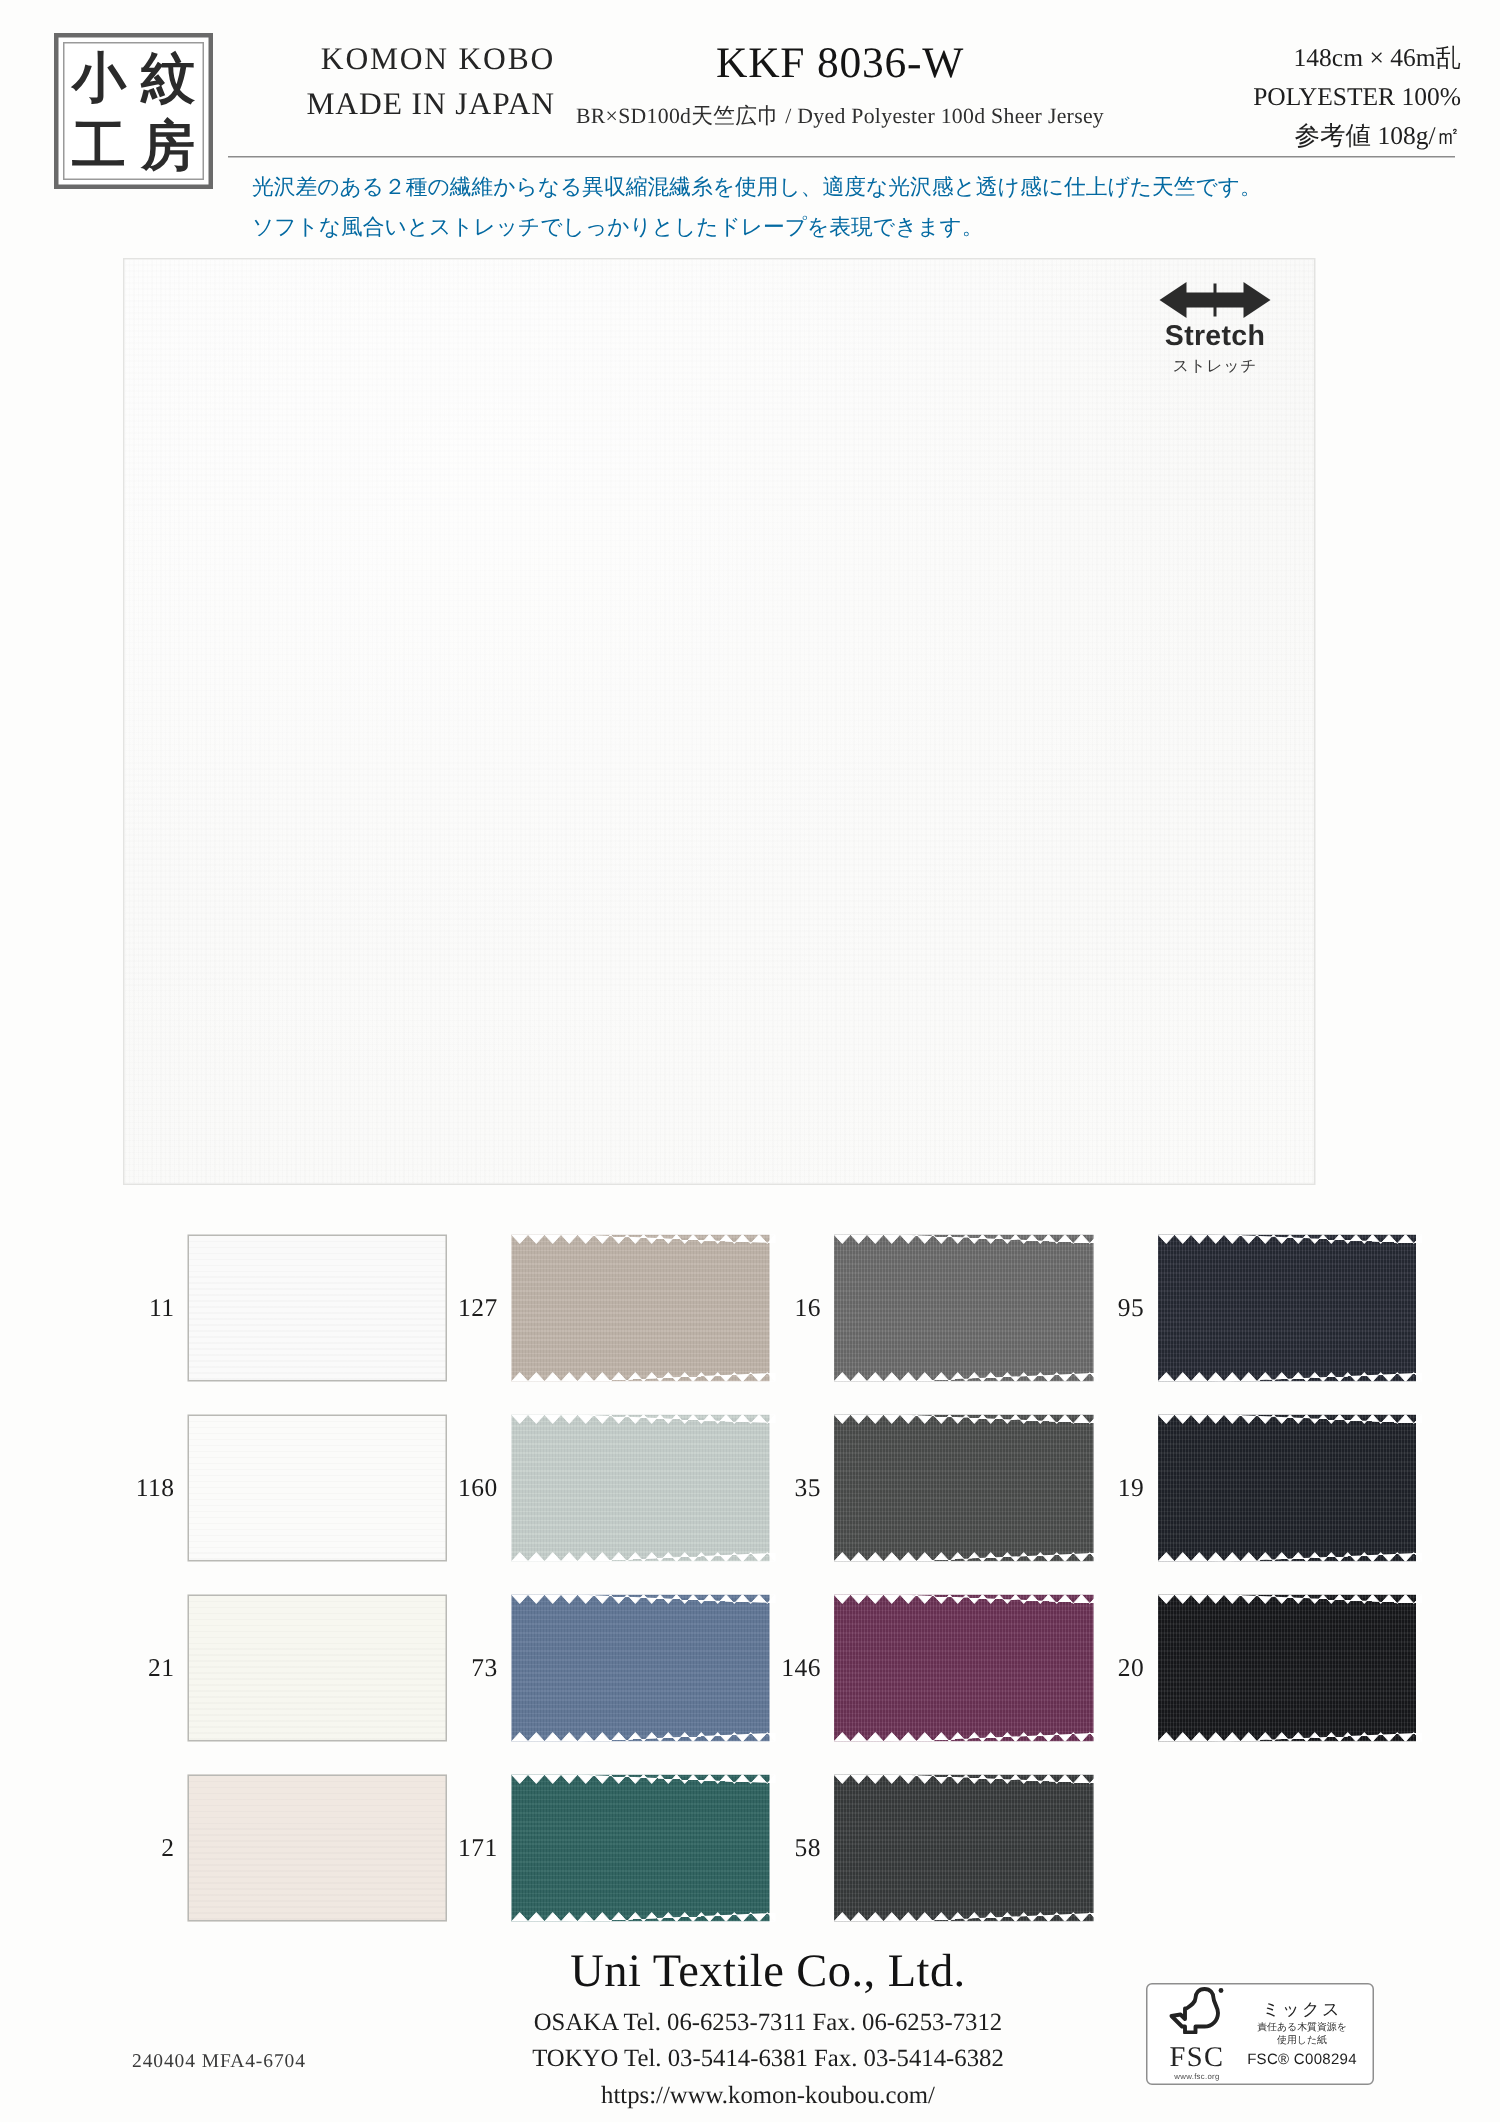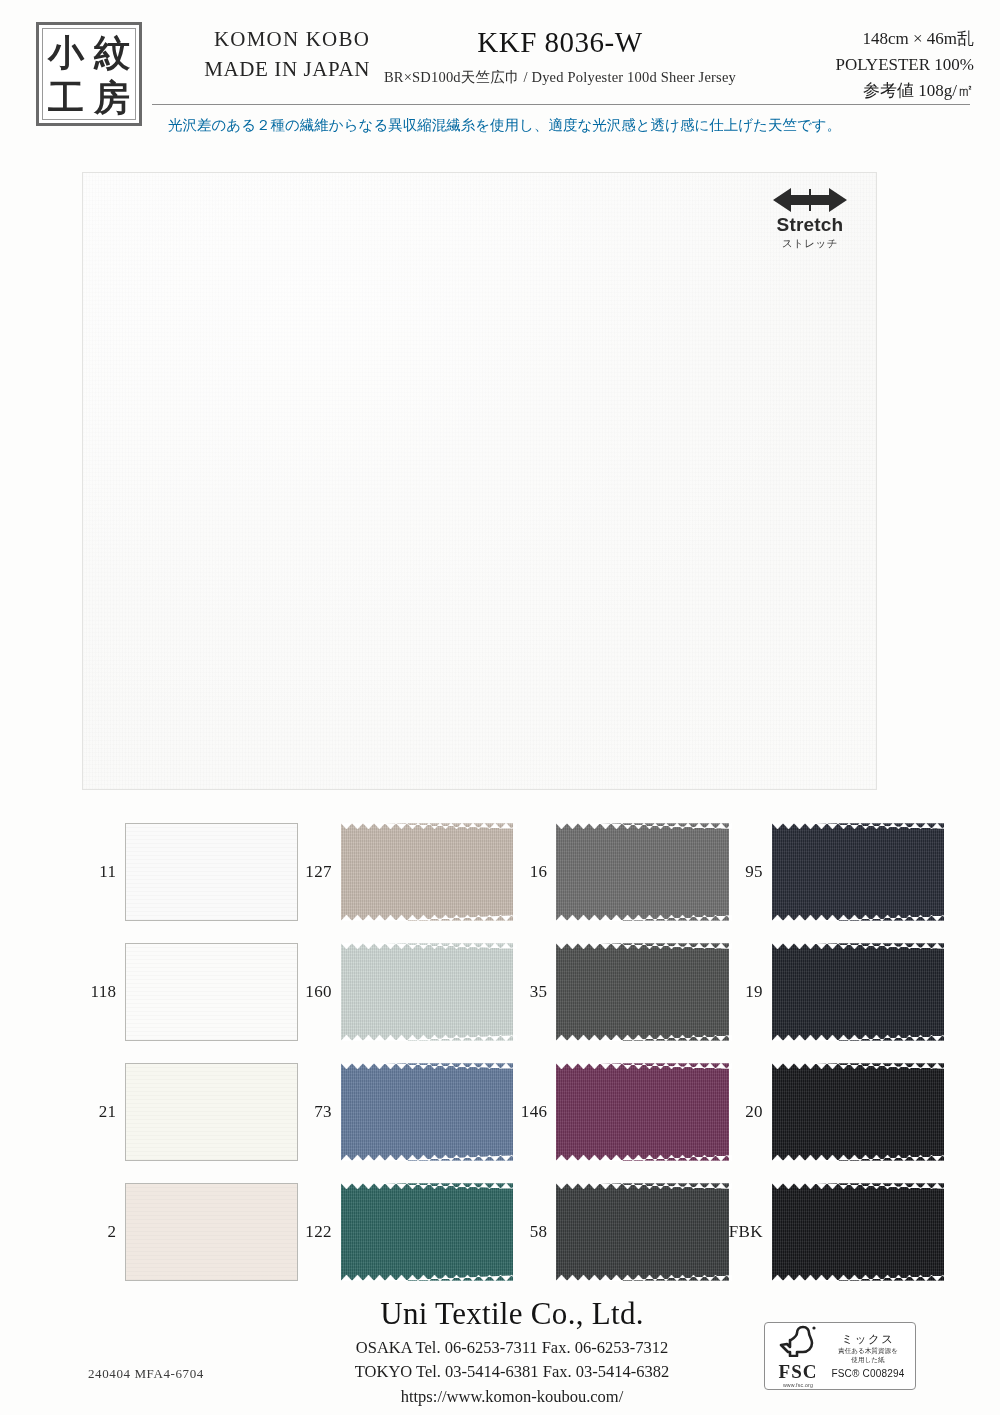--- a/index.html
+++ b/index.html
@@ -292,21 +292,21 @@
     padding: 4px 5px;
   }
   .fsc-left {
     width: 56px;
     text-align: center;
     flex: 0 0 auto;
   }
   .fsc-mark-text {
     font-family: "Liberation Serif", serif;
     font-size: 19px;
-    font-weight: 700;
+    font-weight: 400;
     color: #242424;
     letter-spacing: 1px;
     line-height: 1;
     margin-top: 1px;
   }
   .fsc-url {
     font-family: "Liberation Sans", sans-serif;
     font-size: 5.2px;
     color: #4a4a4a;
     letter-spacing: 0.2px;
@@ -367,20 +367,21 @@
     <div class="spec-block">
       <div>148cm × 46m乱</div>
       <div>POLYESTER 100%</div>
       <div>参考値 108g/㎡</div>
     </div>
 
     <div class="header-rule"></div>
 
     <div class="desc-block">
       <div>光沢差のある２種の繊維からなる異収縮混繊糸を使用し、適度な光沢感と透け感に仕上げた天竺です。</div>
+      <div>ソフトな風合いとストレッチでしっかりとしたドレープを表現できます。</div>
     </div>
   </div>
 
   <div class="fabric-photo">
     <div class="stretch-mark">
       <svg class="stretch-arrow" width="78" height="26" viewBox="0 0 78 26">
         <path d="M2 13 L20 1 L20 8 L38 8 L38 2 L40 2 L40 8 L58 8 L58 1 L76 13 L58 25 L58 18 L40 18 L40 24 L38 24 L38 18 L20 18 L20 25 Z" fill="#2b2b2b"></path>
       </svg>
       <div class="stretch-label">Stretch</div>
       <div class="stretch-jp">ストレッチ</div>
@@ -516,45 +517,34 @@
     </div>
 
     <div class="swatch-row">
       <div class="swatch-cell">
         <div class="swatch-label">2</div>
         <div class="swatch-chip-wrap">
           <div class="swatch-chip plain" style="background-color: rgb(240, 232, 225);"></div>
         </div>
       </div>
       <div class="swatch-cell">
-        <div class="swatch-label">122</div>
+        <div class="swatch-label">171</div>
         <div class="swatch-chip-wrap">
           <div class="swatch-chip textured" style="background-color: rgb(45, 100, 96);">
               <svg width="176" height="98" viewBox="0 0 176 98" preserveAspectRatio="none" style="position: absolute; inset: 0px; pointer-events: none;">
                 <polyline points="-2,-2 178,-2 178,0 0,0 5.5,6 11,0 16.5,6 22,0 27.5,6 33,0 38.5,6 44,0 49.5,6 55,0 60.5,6 66,0 71.5,6 77,0 82.5,6 88,0 93.5,6 99,0 104.5,6 110,0 115.5,6 121,0 126.5,6 132,0 137.5,6 143,0 148.5,6 154,0 159.5,6 165,0 170.5,6 176,0 181.5,6 " fill="#ffffff" stroke="#ffffff" stroke-width="0.6"></polyline>
                 <polyline points="-2,100 178,100 178,98 0,98 5.5,92 11,98 16.5,92 22,98 27.5,92 33,98 38.5,92 44,98 49.5,92 55,98 60.5,92 66,98 71.5,92 77,98 82.5,92 88,98 93.5,92 99,98 104.5,92 110,98 115.5,92 121,98 126.5,92 132,98 137.5,92 143,98 148.5,92 154,98 159.5,92 165,98 170.5,92 176,98 181.5,92 " fill="#ffffff" stroke="#ffffff" stroke-width="0.6"></polyline>
               </svg>
             </div>
         </div>
       </div>
       <div class="swatch-cell">
         <div class="swatch-label">58</div>
         <div class="swatch-chip-wrap">
           <div class="swatch-chip textured" style="background-color: rgb(57, 60, 61);">
-              <svg width="176" height="98" viewBox="0 0 176 98" preserveAspectRatio="none" style="position: absolute; inset: 0px; pointer-events: none;">
-                <polyline points="-2,-2 178,-2 178,0 0,0 5.5,6 11,0 16.5,6 22,0 27.5,6 33,0 38.5,6 44,0 49.5,6 55,0 60.5,6 66,0 71.5,6 77,0 82.5,6 88,0 93.5,6 99,0 104.5,6 110,0 115.5,6 121,0 126.5,6 132,0 137.5,6 143,0 148.5,6 154,0 159.5,6 165,0 170.5,6 176,0 181.5,6 " fill="#ffffff" stroke="#ffffff" stroke-width="0.6"></polyline>
-                <polyline points="-2,100 178,100 178,98 0,98 5.5,92 11,98 16.5,92 22,98 27.5,92 33,98 38.5,92 44,98 49.5,92 55,98 60.5,92 66,98 71.5,92 77,98 82.5,92 88,98 93.5,92 99,98 104.5,92 110,98 115.5,92 121,98 126.5,92 132,98 137.5,92 143,98 148.5,92 154,98 159.5,92 165,98 170.5,92 176,98 181.5,92 " fill="#ffffff" stroke="#ffffff" stroke-width="0.6"></polyline>
-              </svg>
-            </div>
-        </div>
-      </div>
-      <div class="swatch-cell">
-        <div class="swatch-label">FBK</div>
-        <div class="swatch-chip-wrap">
-          <div class="swatch-chip textured" style="background-color: rgb(22, 23, 26);">
               <svg width="176" height="98" viewBox="0 0 176 98" preserveAspectRatio="none" style="position: absolute; inset: 0px; pointer-events: none;">
                 <polyline points="-2,-2 178,-2 178,0 0,0 5.5,6 11,0 16.5,6 22,0 27.5,6 33,0 38.5,6 44,0 49.5,6 55,0 60.5,6 66,0 71.5,6 77,0 82.5,6 88,0 93.5,6 99,0 104.5,6 110,0 115.5,6 121,0 126.5,6 132,0 137.5,6 143,0 148.5,6 154,0 159.5,6 165,0 170.5,6 176,0 181.5,6 " fill="#ffffff" stroke="#ffffff" stroke-width="0.6"></polyline>
                 <polyline points="-2,100 178,100 178,98 0,98 5.5,92 11,98 16.5,92 22,98 27.5,92 33,98 38.5,92 44,98 49.5,92 55,98 60.5,92 66,98 71.5,92 77,98 82.5,92 88,98 93.5,92 99,98 104.5,92 110,98 115.5,92 121,98 126.5,92 132,98 137.5,92 143,98 148.5,92 154,98 159.5,92 165,98 170.5,92 176,98 181.5,92 " fill="#ffffff" stroke="#ffffff" stroke-width="0.6"></polyline>
               </svg>
             </div>
         </div>
       </div>
     </div>
 
   </div>

